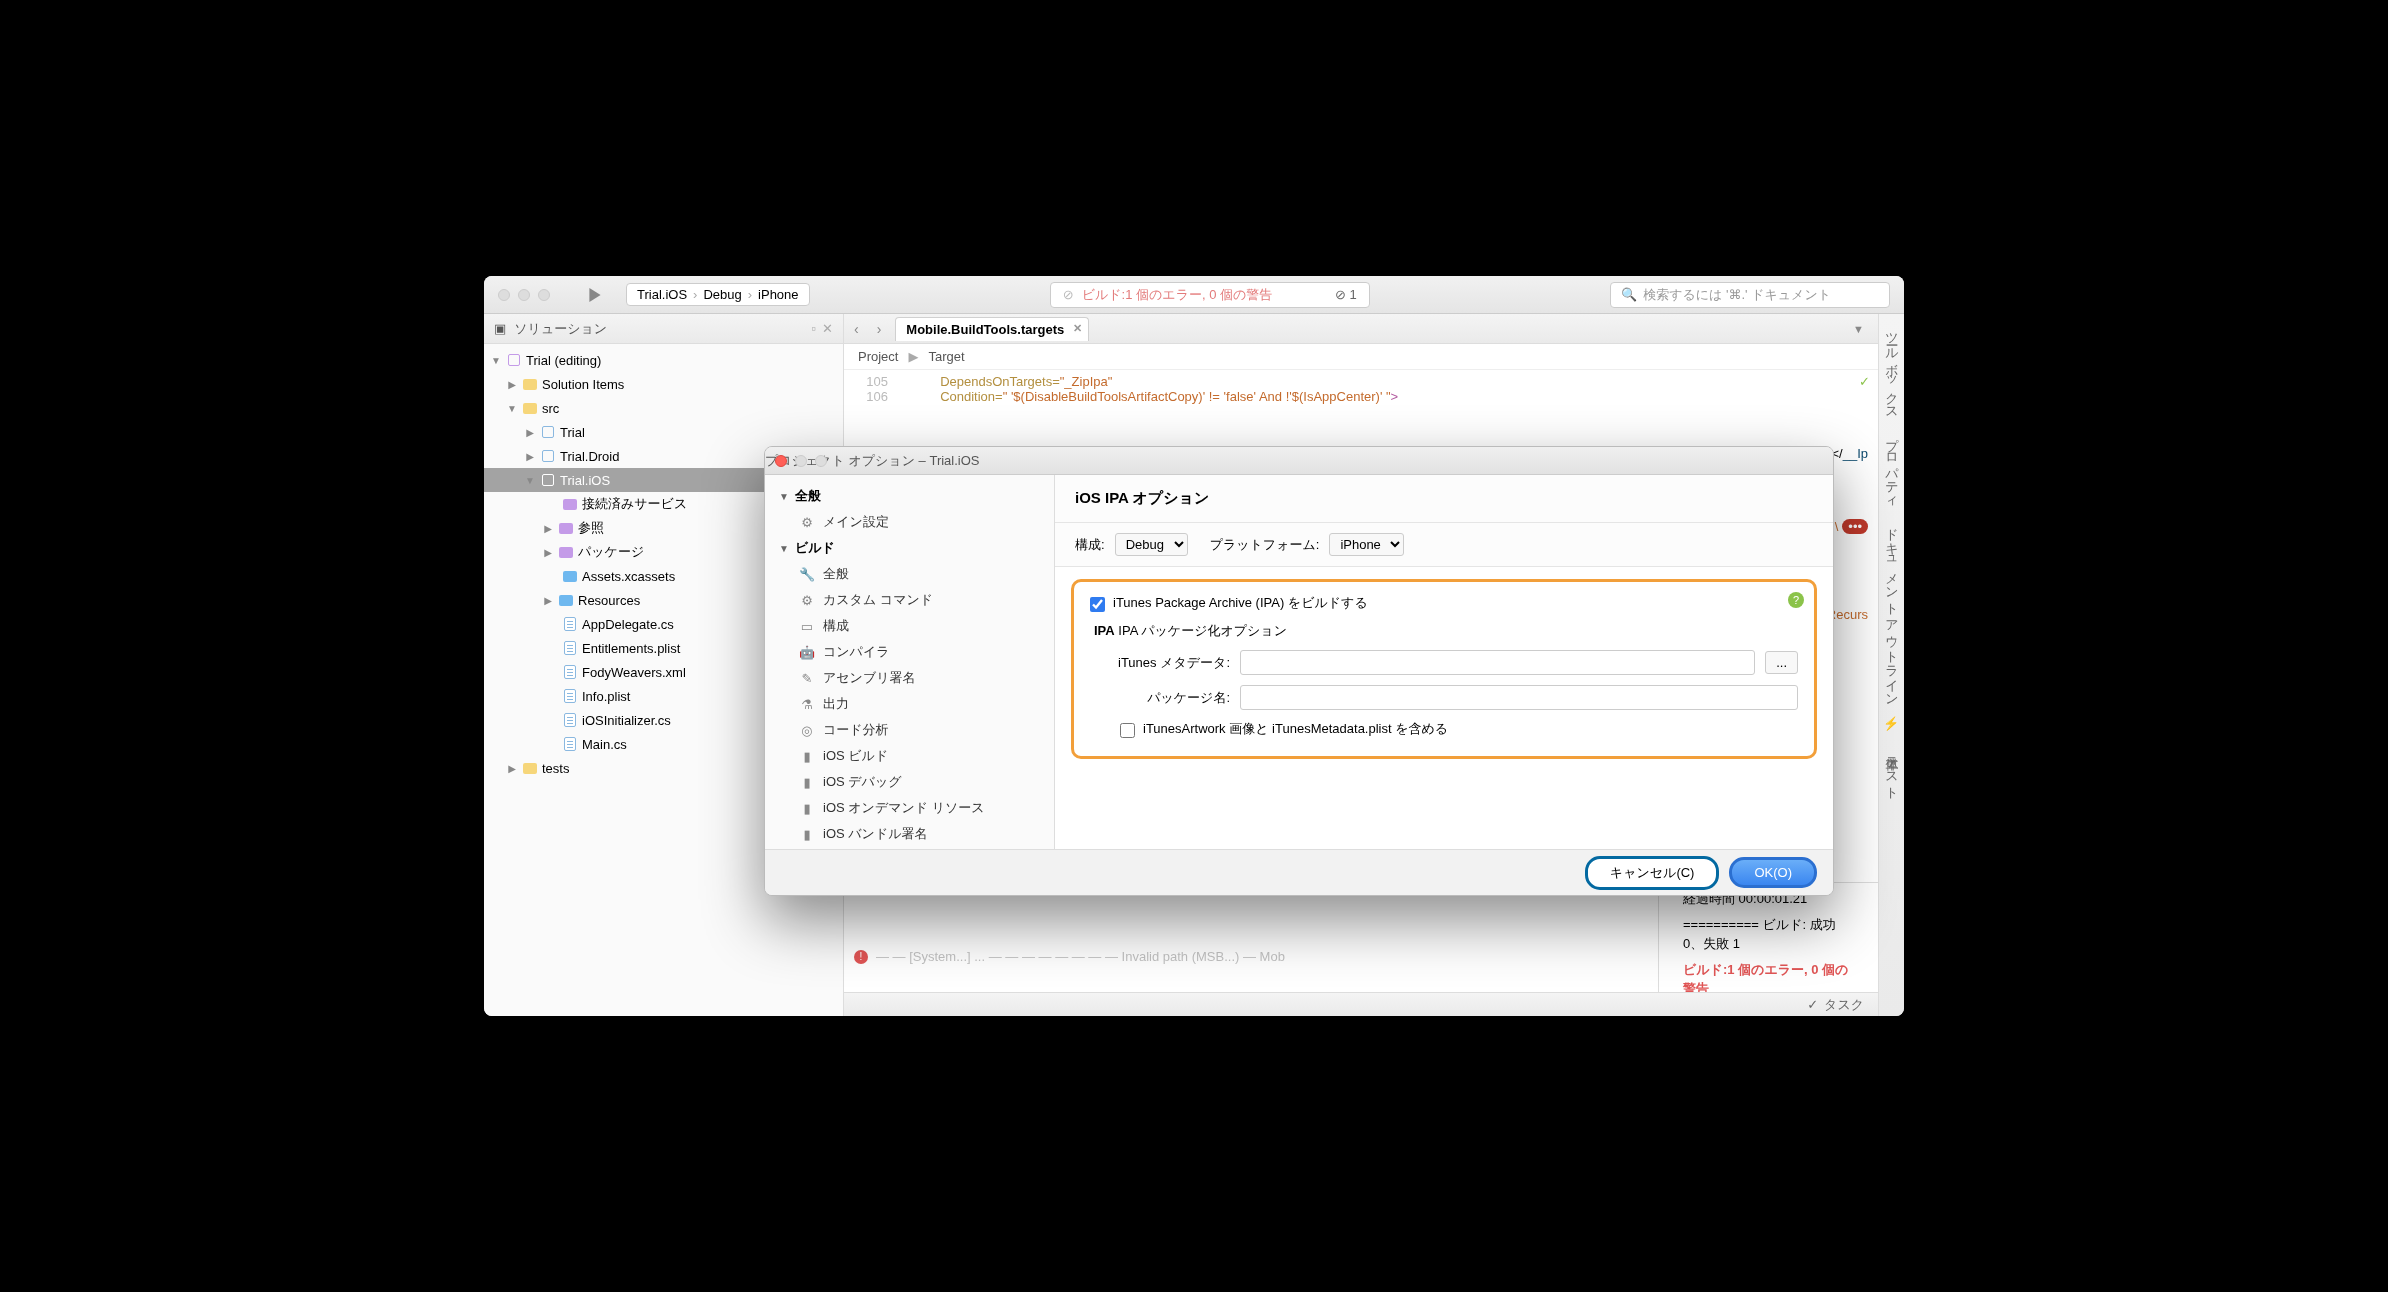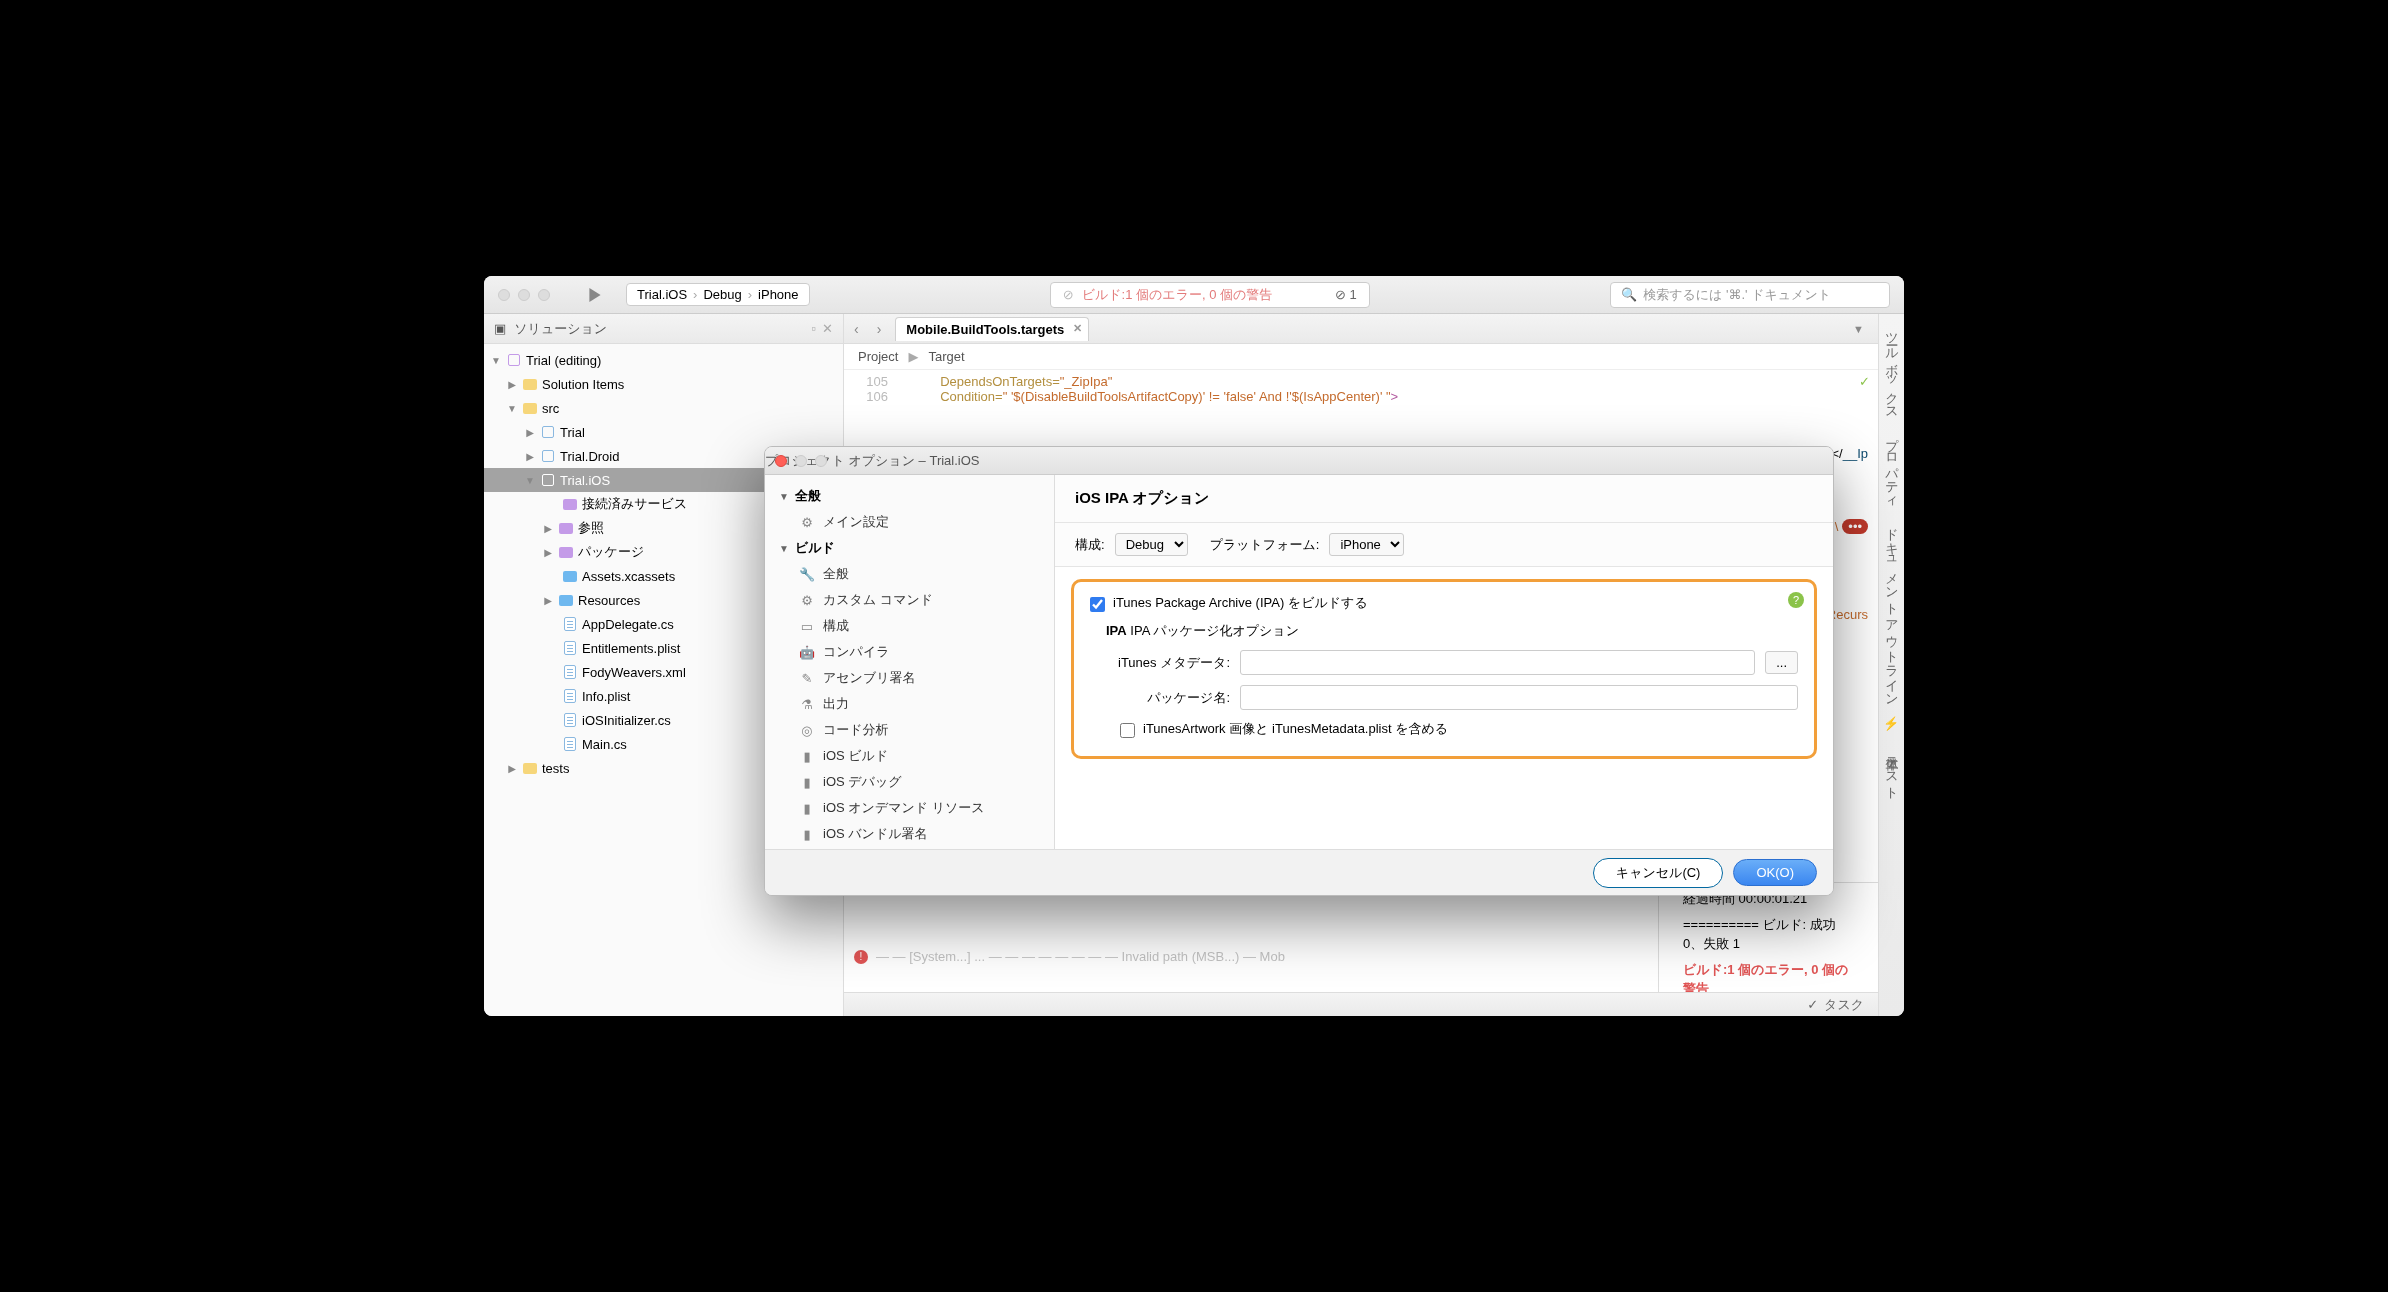--- a/index.html
+++ b/index.html
@@ -72,23 +72,23 @@
 .hl{margin:12px 16px 0;border:3px solid #f29f3a;border-radius:10px;padding:12px 16px 18px;position:relative}
 .hl .q{position:absolute;right:10px;top:10px;width:16px;height:16px;border-radius:50%;background:#8bc34a;color:#fff;font-size:11px;display:flex;align-items:center;justify-content:center}
 .row{display:flex;align-items:center;gap:10px;margin:10px 0}
 .row label{width:140px;text-align:right;font-size:13px}
 .row input[type=text]{flex:1;padding:4px 6px;border:1px solid #ccc;border-radius:3px;font-size:13px}
 .btn-b{padding:3px 10px;border:1px solid #ccc;border-radius:3px;background:#f8f8f8;font-size:13px}
 .chkrow{display:flex;align-items:flex-end;gap:8px;font-size:13px}
 input[type=checkbox]{width:15px;height:15px}
 input[type=checkbox].on{accent-color:#2f7bf0}
 .dlg-ft{height:46px;border-top:1px solid #ddd;background:#f2f2f2;display:flex;align-items:center;justify-content:flex-end;padding:0 16px;gap:10px}
-.btn{padding:5px 22px;border:1px solid #0369a1;border-radius:15px;background:#fff;font-size:13px}
+.btn{padding:5px 22px;border:3px solid #0369a1;border-radius:15px;background:#fff;font-size:13px}
 .btn.pri{background:linear-gradient(#6aaef8,#3a86f0);color:#fff;border-color:#2b6fd0}
-.sect{font-weight:700;margin:4px 16px 6px}
+.sect{font-weight:700;margin:4px 4px 6px}
 </style>
 </head>
 <body>
 
 <div class="window">
 
   <div class="toolbar">
     <div class="traffic">
       <div class="dot"></div>
       <div class="dot"></div>

